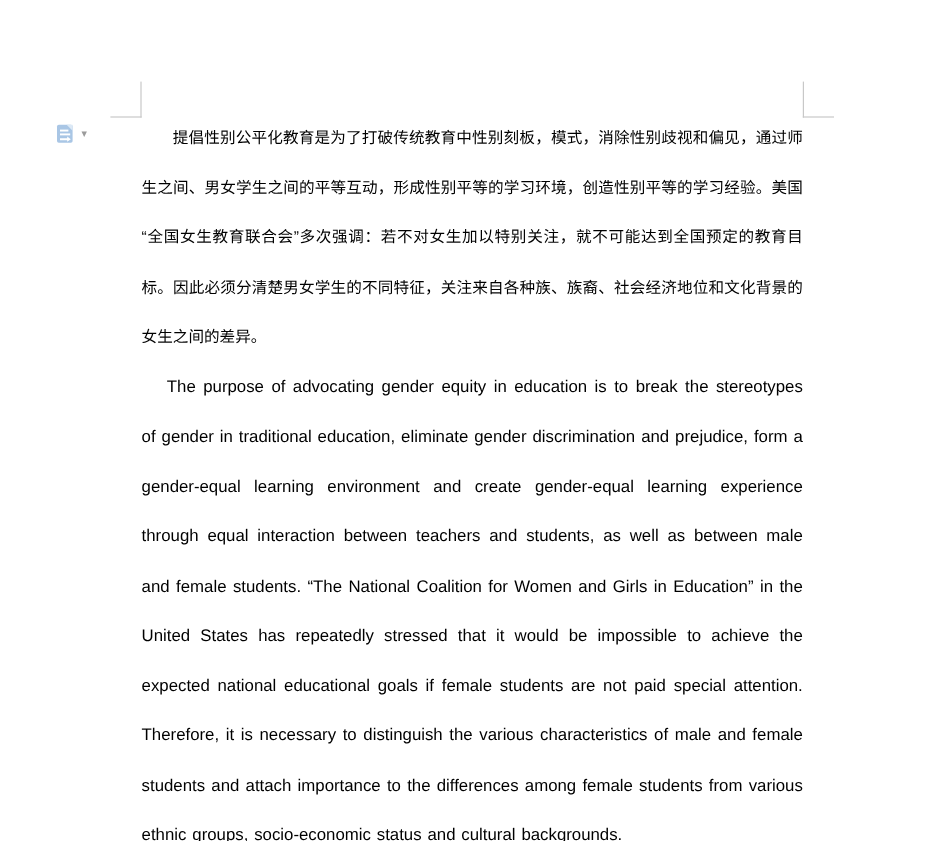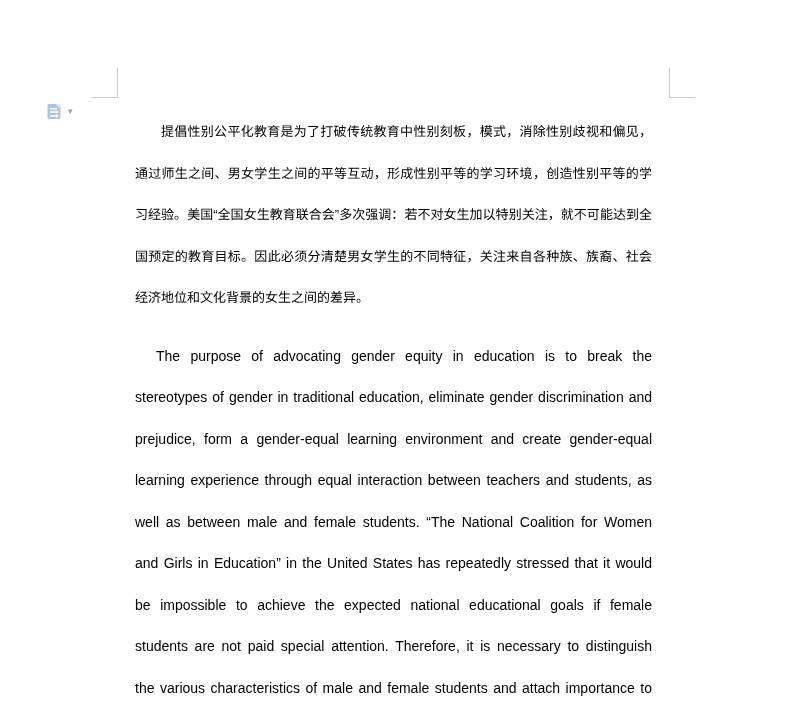--- a/index.html
+++ b/index.html
@@ -61,21 +61,21 @@
 
   
   .text-area {
     position: absolute;
     left: 118px;
     top: 94px;
     width: 551px;
     color: #000000;
   }
   .text-area p {
-    margin: 17px;
+    margin: 0;
     text-align: justify;
   }
   p.zh {
     font-size: 13px;
     line-height: 41.5px;
     text-indent: 2em;
     text-justify: inter-character;
   }
   p.en {
     font-size: 14px;

